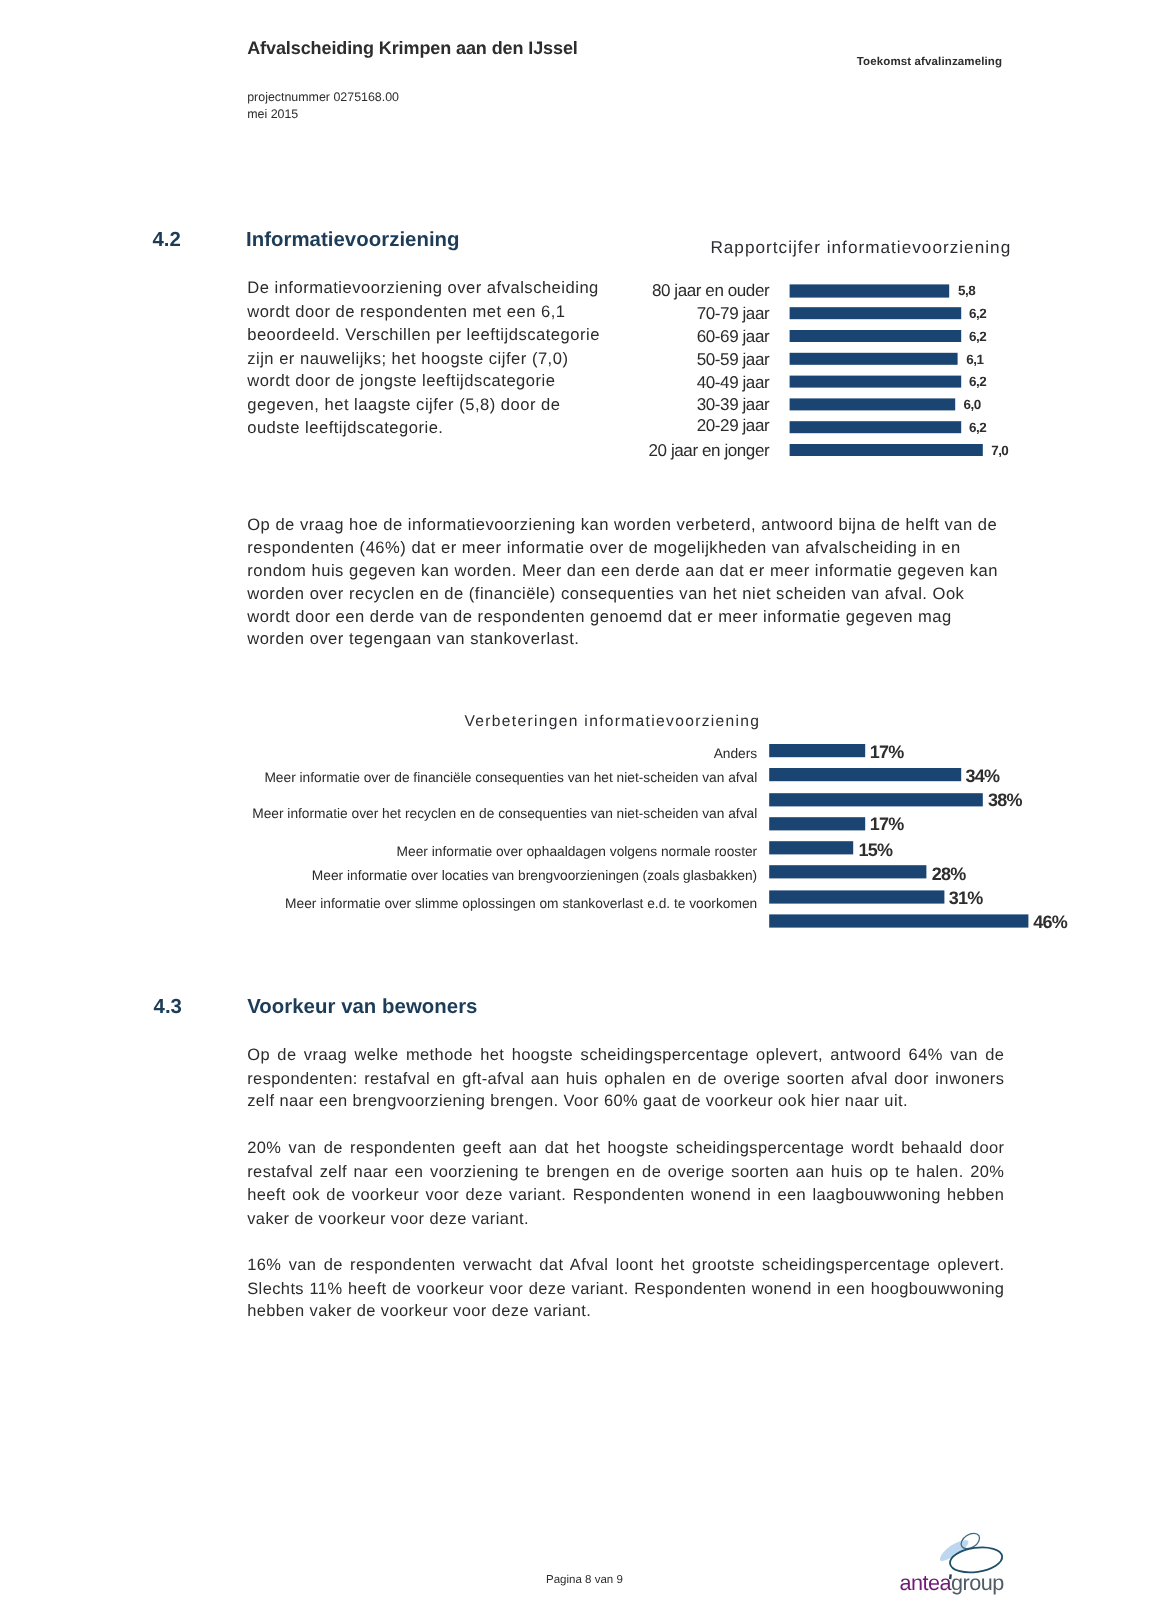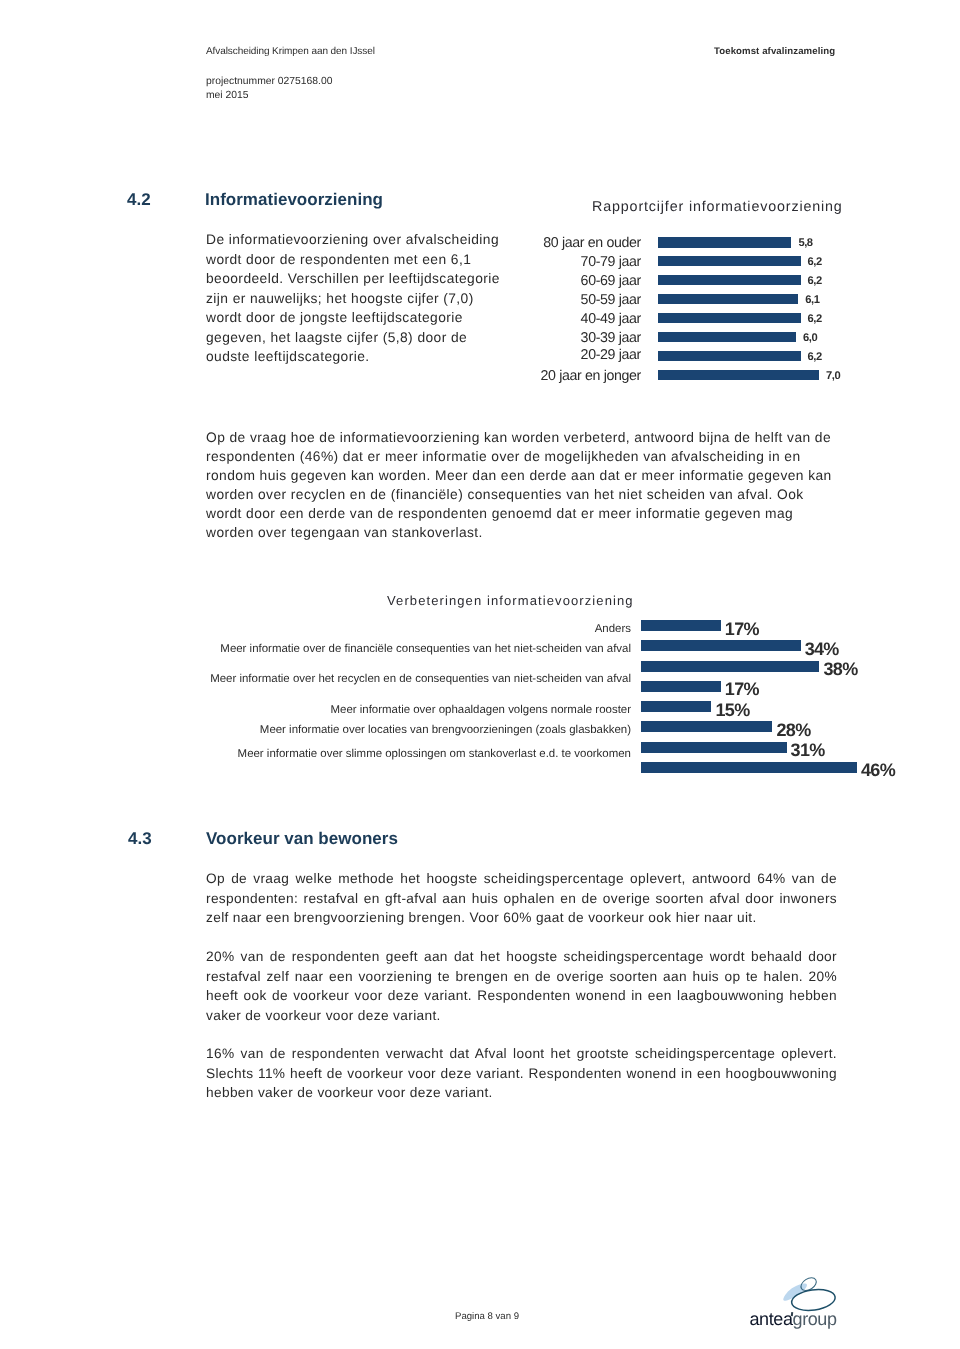--- a/index.html
+++ b/index.html
@@ -10,21 +10,21 @@
     position:relative; overflow:hidden;
     -webkit-font-smoothing:antialiased;
     text-rendering:geometricPrecision;
   }
   .page { position:absolute; left:0; top:0; width:960px; height:1349px;
           transform:translateZ(0); }
   .abs { position:absolute; }
 
   
   #hdr-left-title {
-    left:206px; top:46px; font-size:10px; font-weight:normal; letter-spacing:-0.08px;
+    left:206px; top:32px; font-size:15px; font-weight:bold; letter-spacing:-0.08px;
     color:#2d2d2d;
   }
   #hdr-right-title {
     left:714px; top:46px; font-size:9.6px; font-weight:bold; letter-spacing:0.1px;
     color:#2d2d2d;
   }
   #hdr-project { left:206px; top:75px; font-size:10.35px; color:#2d2d2d; line-height:13.6px; }
 
   
   .sec-num  { font-size:17px; font-weight:bold; color:#1c3c58; letter-spacing:0px; }
@@ -49,28 +49,28 @@
   
   #chart1 .c1-title { left:72px; top:4px; font-size:14.3px; letter-spacing:0.85px; }
   #chart1 .c1-plot  { position:absolute; left:0; top:0; width:330px; height:192px; }
   #chart1 .cat-label{ font-size:14.2px; letter-spacing:-0.35px; width:130px; }
   #chart1 .val-label{ font-size:11.2px; letter-spacing:-0.45px; font-weight:bold; color:#2e2e2e; }
 
   
   #chart2 .c2-title { left:187px; top:3px; font-size:13px; letter-spacing:1.1px; }
   #chart2 .c2-plot  { position:absolute; left:0; top:0; width:690px; height:192px; }
   #chart2 .cat-label{ font-size:11.46px; width:445px; }
-  #chart2 .val-label{ font-size:18px; letter-spacing:-0.65px; font-weight:bold; color:#2e2e2e; }
+  #chart2 .val-label{ font-size:15px; letter-spacing:-0.65px; font-weight:bold; color:#2e2e2e; }
 
   
   #footer-page { left:455px; top:1311px; font-size:9.6px; color:#2d2d2d; }
   #logo-mark { position:absolute; left:0; top:0; }
   #logo-text { position:absolute; left:4.5px; top:38px; font-size:18px; letter-spacing:-0.4px;
                line-height:18px; white-space:nowrap; }
-  #logo-antea { color:#0f172a; }
+  #logo-antea { color:#701a75; }
   #logo-group { color:#4e5c67; }
   #logo-tick { display:inline-block; width:0; height:0; position:relative; }
   #logo-tick::after { content:""; position:absolute; left:-1.2px; top:-13.5px;
     width:1.5px; height:4.2px; background:#2b3c49; transform:rotate(7deg); }
 </style>
 </head>
 <body>
 
 <div class="page">
 

